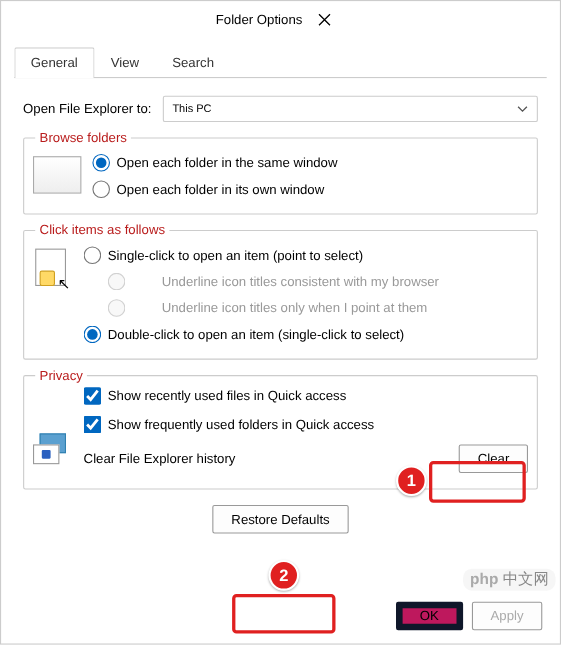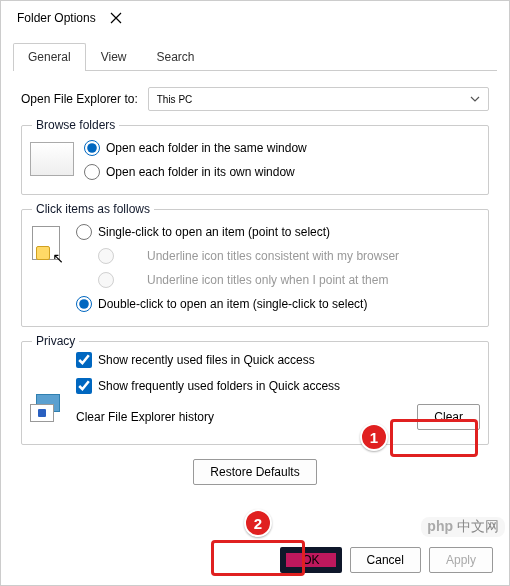--- a/index.html
+++ b/index.html
@@ -1,30 +1,30 @@
 <!DOCTYPE html>
 <html><head>
 <meta charset="utf-8">
 <style>
 * { margin: 0; padding: 0; box-sizing: border-box; font-family: "Segoe UI", Tahoma, sans-serif; }
 body { background: #fff; width: 510px; height: 586px; position: relative; overflow: hidden; }
 .window { width: 510px; height: 586px; border: 1px solid #ccc; background: #fff; position: relative; }
-.titlebar { height: 34px; display: flex; align-items: center; justify-content: flex-start; padding: 0 15px 0 16px; }
+.titlebar { height: 34px; display: flex; align-items: center; justify-content: center; padding: 0 15px 0 16px; }
 .title { font-size: 12px; color: #000; }
 .close-btn { width: 40px; height: 30px; display: flex; align-items: center; justify-content: center; cursor: pointer; }
 .tabs-container { margin: 8px 12px 0 12px; position: relative; }
 .tabs { display: flex; border-bottom: 1px solid #ccc; }
 .tab { padding: 6px 14px; font-size: 12px; color: #333; cursor: pointer; border: 1px solid transparent; border-bottom: none; position: relative; }
 .tab.active { border-color: #ccc; background: #fff; border-radius: 2px 2px 0 0; margin-bottom: -1px; }
 .tab-content { padding: 16px 8px 8px 8px; }
 .open-row { display: flex; align-items: center; gap: 10px; margin-bottom: 14px; }
 .open-row label { font-size: 12px; color: #000; }
 .select { flex: 1; height: 24px; border: 1px solid #ccc; border-radius: 2px; padding: 0 8px; display: flex; align-items: center; justify-content: space-between; font-size: 10px; cursor: pointer; }
 .fieldset { border: 1px solid #ccc; border-radius: 2px; padding: 10px 8px 14px 8px; margin-bottom: 14px; position: relative; }
-.fieldset-legend { position: absolute; top: -8px; left: 10px; background: #fff; padding: 0 4px; font-size: 12px; color: #0f172a; }
+.fieldset-legend { position: absolute; top: -8px; left: 10px; background: #fff; padding: 0 4px; font-size: 12px; color: #b91c1c; }
 .browse-body { display: flex; gap: 10px; align-items: flex-start; padding-top: 4px; }
 .folder-icon { width: 44px; height: 34px; border: 1px solid #aaa; background: linear-gradient(#fff, #eee); margin-top: 2px; }
 .radio-group { display: flex; flex-direction: column; gap: 8px; }
 .radio-row { display: flex; align-items: center; gap: 6px; font-size: 12px; }
 .radio-row.indent { margin-left: 22px; color: #999; gap: 33px; }
 .radio-row.indent input { accent-color: #999; }
 input[type="radio"], input[type="checkbox"] { width: 16px; height: 16px; accent-color: #0067c0; cursor: pointer; }
 .click-icon { width: 36px; height: 40px; position: relative; margin-top: 2px; }
 .click-icon .paper { width: 28px; height: 34px; border: 1px solid #999; background: #fff; position: absolute; top: 0; left: 2px; }
 .click-icon .star { position: absolute; bottom: 6px; left: 6px; width: 14px; height: 14px; background: #ffd966; border: 1px solid #d0a020; border-radius: 2px; }
@@ -152,21 +152,20 @@
 
       <div class="restore-row">
         <button class="small-btn">Restore Defaults</button>
       </div>
 
     </div>
   </div>
 
   <div class="bottom-row">
     <button class="small-btn ok-btn">OK</button>
-    <button class="small-btn">Cancel</button>
     <button class="small-btn disabled">Apply</button>
   </div>
 
   <div class="hl-red" style="left:389px; top:418px; width:88px; height:38px;"></div>
   <div class="badge" style="left:359px; top:422px;">1</div>
   <div class="hl-red" style="left:210px; top:539px; width:94px; height:36px;"></div>
   <div class="badge" style="left:243px; top:508px;">2</div>
 
   <div class="watermark">
     <span class="wlogo">php</span>

